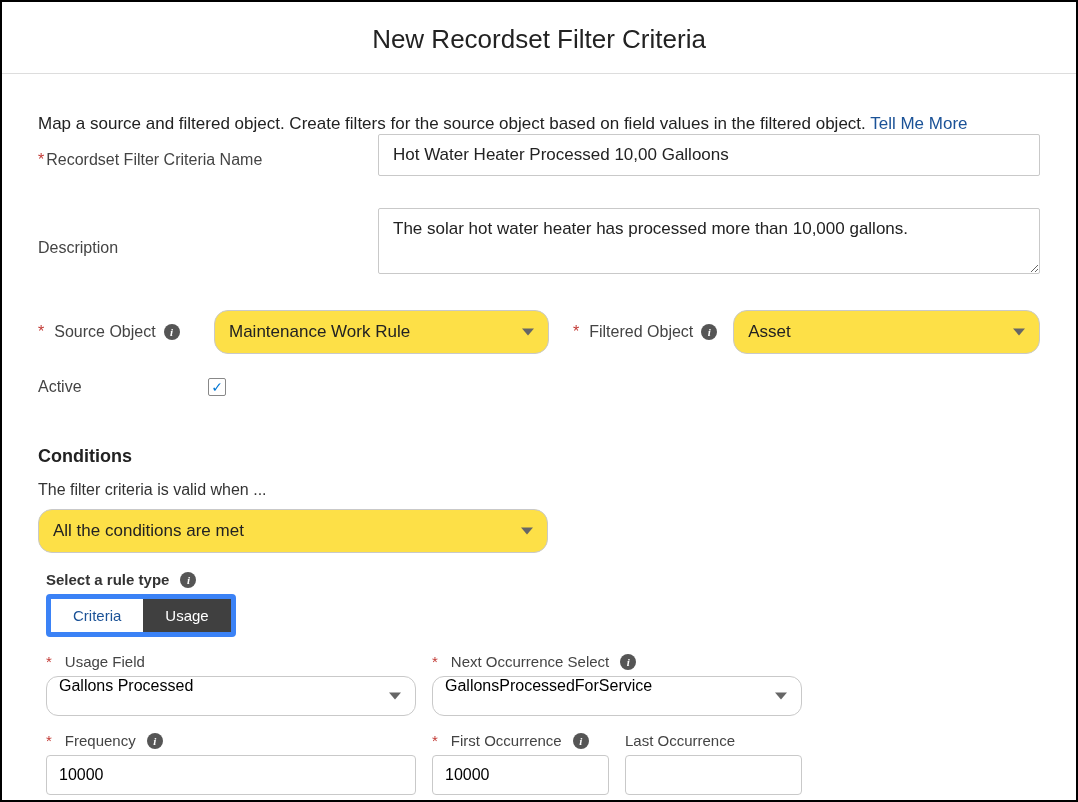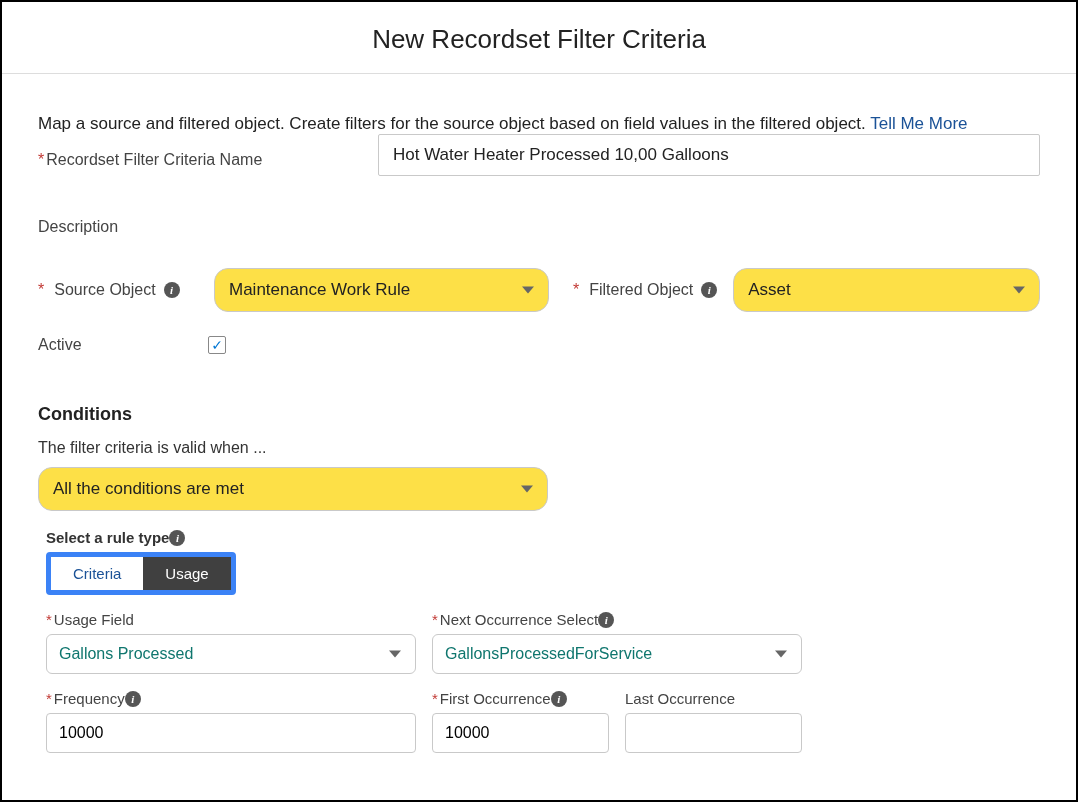--- a/index.html
+++ b/index.html
@@ -159,42 +159,42 @@
   }
   .toggle-btn.active {
     background: #404040;
     color: #fff;
   }
   .field-label {
     font-size: 15px;
     color: #444;
     display: flex;
     align-items: center;
-    gap: 0;
+    gap: 11px;
     margin-bottom: 6px;
   }
   .small-input {
     width: 100%;
     height: 40px;
     border: 1px solid #c9c9c9;
     border-radius: 4px;
     padding: 0 12px;
     font-size: 16px;
     font-family: inherit;
   }
   .small-select {
     position: relative;
     height: 40px;
     border: 1px solid #c9c9c9;
-    border-radius: 6px;
-    display: flex;
-    align-items: center;
+    border-radius: 12px;
+    display: flex;
+    align-items: flex-start;
     padding: 0 36px 0 12px;
     font-size: 16px;
-    color: #0f766e;
+    color: #000000;
     cursor: pointer;
   }
 </style>
 </head>
 <body>
 
 <div class="frame">
   <div class="title">New Recordset Filter Criteria</div>
   <div class="divider"></div>
 
@@ -208,20 +208,23 @@
       <div class="label-col">
         <span class="req">*</span><span>Recordset Filter Criteria Name</span>
       </div>
       <div class="field-col">
         <input class="text-input" value="Hot Water Heater Processed 10,00 Galloons" style="">
       </div>
     </div>
 
     <div class="form-row">
       <div class="label-col">Description</div>
+      <div class="field-col">
+        <textarea class="textarea-input" style="">The solar hot water heater has processed more than 10,000 gallons.</textarea>
+      </div>
     </div>
 
     <div class="row-two">
       <div class="mini-label" style="width:160px">
         <span class="req">*</span>
           <span>Source Object</span>
         <span class="info-icon">i</span>
       </div>
       <div class="select-box" style="width:335px">
         <span>Maintenance Work Rule</span>

